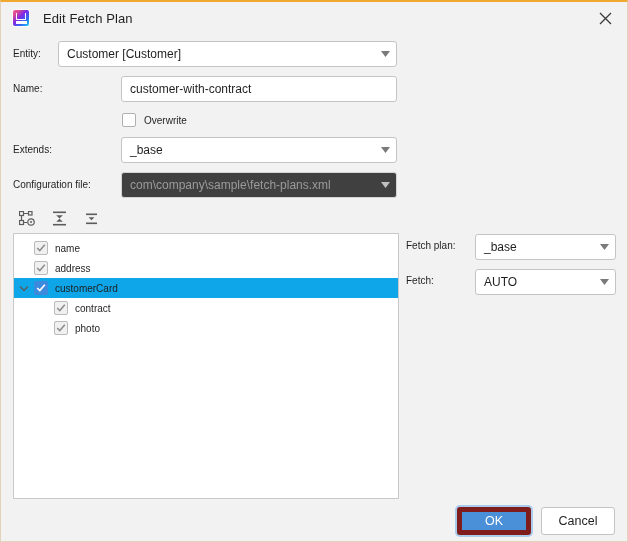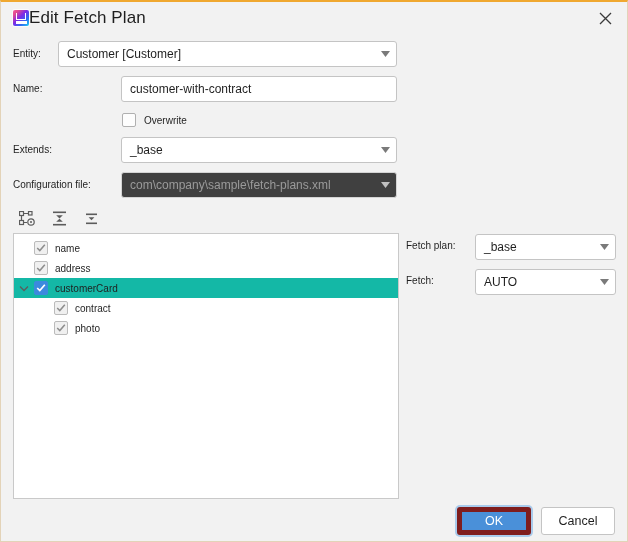--- a/index.html
+++ b/index.html
@@ -50,22 +50,22 @@
     box-sizing: border-box;
   }
   .app-icon::after {
     content: "";
     position: absolute;
     left: 2.5px; bottom: 2px;
     width: 11px; height: 3px;
     background: #ffffff;
   }
   .title-text {
-    margin-left: 0;
-    font-size: 17px;
+    margin-left: 14px;
+    font-size: 13px;
     color: #1f1f1f;
     letter-spacing: 0.1px;
     white-space: nowrap;
   }
   .close-btn {
     position: absolute;
     right: 0; top: 0;
     width: 44px; height: 32px;
     display: flex;
     align-items: center;
@@ -175,21 +175,21 @@
     overflow: hidden;
   }
   .tree-row {
     height: 20px;
     display: flex;
     align-items: center;
     font-size: 10px;
     color: #1f1f1f;
     white-space: nowrap;
   }
-  .tree-row.selected { background: #14b8a6; }
+  .tree-row.selected { background: #0ea5e9; }
   .tw {
     width: 20px;
     flex: 0 0 auto;
     display: flex;
     align-items: center;
     justify-content: center;
   }
   .tw svg { display: block; }
   .tree-row .cbox { margin-right: 7px; }
   .indent-1 { padding-left: 20px; }

